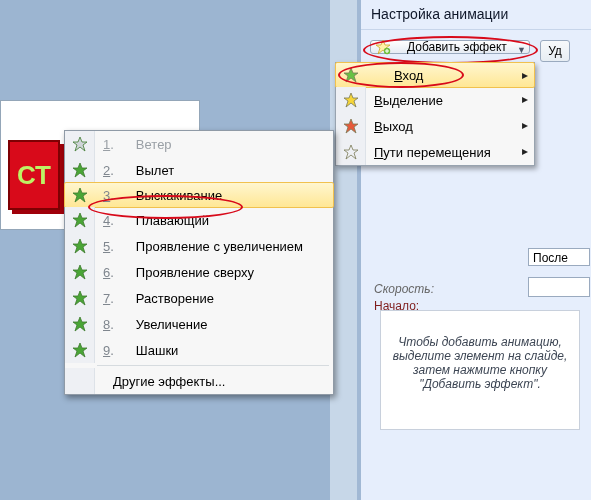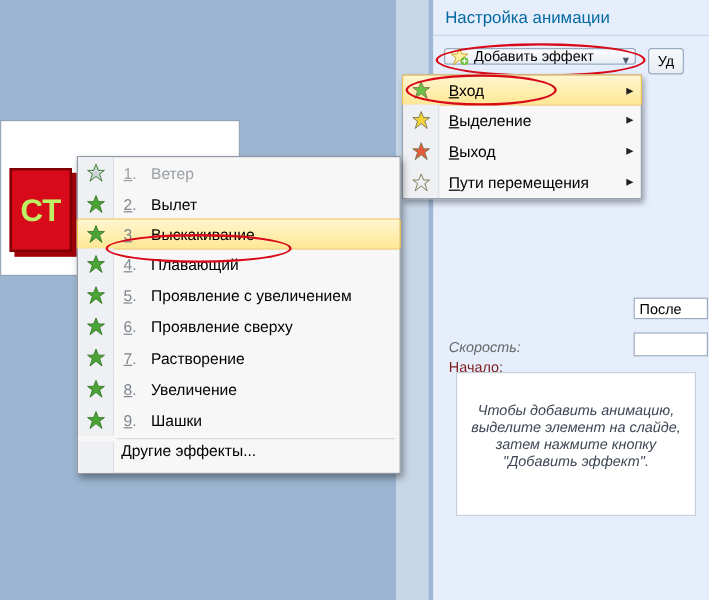--- a/index.html
+++ b/index.html
@@ -5,59 +5,59 @@
   * { box-sizing: border-box; margin: 0; padding: 0; font-family: "Segoe UI", Tahoma, sans-serif; }
   body { width: 591px; height: 500px; overflow: hidden; background: #c7d7e8; position: relative; }
 
   
   .canvas-area { position: absolute; left: 0; top: 0; width: 330px; height: 500px; background: #9cb5d1; }
   .slide { position: absolute; left: 0; top: 100px; width: 200px; height: 130px; background: #fff; border: 1px solid #94a6b8; }
   .red-box { position: absolute; left: 8px; top: 140px; width: 52px; height: 70px; background: #d80a1a; border: 2px solid #7e0003; box-shadow: 4px 4px 0 #a0000a; color:#bef264; font-family: Arial; font-weight: bold; font-size: 26px; display:flex; align-items:center; justify-content:center; }
 
   
   .right-panel { position: absolute; left: 357px; top: 0; width: 234px; height: 500px; background: #e6eefc; border-left: 4px solid #a1b8d4; }
-  .right-panel .title { padding: 6px 10px 4px 10px; color: #0369a1; font-size: 14px; border-bottom: 1px solid #c7d5ea; height:30px; }
+  .right-panel .title { padding: 6px 10px 4px 10px; color: #0f172a; font-size: 14px; border-bottom: 1px solid #c7d5ea; height:30px; }
 
   .add-effect-row { position: absolute; left: 370px; top: 40px; }
-  .add-effect-btn { height: 14px; min-width: 160px; background: linear-gradient(#fefefe,#e6ecf4); border: 1px solid #9aaabf; border-radius: 3px; font-size: 12px; padding: 1px 14px 1px 4px; position: relative; display: inline-flex; align-items: center; gap: 4px; cursor: pointer; }
+  .add-effect-btn { height: 14px; min-width: 160px; background: linear-gradient(#fefefe,#e6ecf4); border: 1px solid #9aaabf; border-radius: 3px; font-size: 12px; padding: 1px 14px 1px 4px; position: relative; display: inline-flex; align-items: center; gap: 16px; cursor: pointer; }
   .add-effect-btn .dd { position:absolute; right:3px; top:4px; font-size:9px; color:#4a5668; }
   .star-badge { width:16px; height:16px; display:inline-block; }
 
   .circ-add { position:absolute; left:363px; top:36px; width:175px; height:28px; border:2px solid #d80a1a; border-radius:50%/50%; pointer-events:none; }
 
   .remove-btn { position: absolute; left: 540px; top: 40px; height: 22px; width: 30px; background: linear-gradient(#f7f9fb,#e7edf3); border:1px solid #9aaabf; border-radius:3px; font-size:12px; }
   .lbl-start { position:absolute; left:374px; top:253px; font-size:12px; color:#7f1d1d;margin-top:46px; }
   .start-field { position:absolute; left:528px; top:248px; width:62px; height:18px; background:#fff; border:1px solid #9aaabf; font-size:12px; padding:2px 4px; }
   .lbl-speed { position:absolute; left:374px; top:282px; font-size:12px; color:#666;font-style:italic; }
   .speed-field { position:absolute; left:528px; top:277px; width:62px; height:20px; background:#fff; border:1px solid #9aaabf; }
 
   .hint-box { position:absolute; left:380px; top:310px; width:200px; height:120px; background:#fff; border:1px solid #c8d0dc; padding:24px 8px; font-size:12px; font-style:italic; color:#3d4654; text-align:center; }
 
   
   .cat-menu { position: absolute; left: 335px; top: 62px; width: 200px; background: #f7f7f7; border: 1px solid #98a3af; box-shadow: 2px 3px 5px rgba(0,0,0,.35); }
   .cat-item { height: 26px; display:flex; align-items:center; position:relative; font-size:13px; cursor:pointer; }
   .cat-item .icon-col { width: 30px; display:flex; align-items:center; justify-content:center; background:#eef0f4; height:100%; border-right:1px solid #dde2e8; }
   .cat-item .txt { padding-left: 8px; }
   .cat-item .arrow { position:absolute; right:6px; top:5px; font-size:12px; color:#222; }
-  .cat-item.hover { background: linear-gradient(#fff6cf,#ffe795); border:1px solid #f1c14e; border-radius:2px; margin:-1px; }
+  .cat-item.hover { background: linear-gradient(#fff6cf,#ffe795); border:1px solid #f1c14e; border-radius:2px; margin:-1px;gap:20px; }
   .cat-item.hover .icon-col { background: transparent; border-right:1px solid transparent; }
   .circ-entry { position:absolute; left:338px; top:62px; width:126px; height:26px; border:2px solid #d80a1a; border-radius:50%/50%; pointer-events:none; z-index:30; }
 
   
   .fx-menu { position:absolute; left:64px; top:130px; width:270px; background:#f7f7f7; border:1px solid #8f9aa6; box-shadow: 2px 3px 6px rgba(0,0,0,.4); z-index:20; }
   .fx-item { height:26px; display:flex; align-items:center; font-size:13px; position:relative; cursor:pointer; }
   .fx-item .icon-col { width: 30px; display:flex; align-items:center; justify-content:center; background:#eef0f4; height:100%; border-right:1px solid #dde2e8; }
   .fx-item .num { color:#7f868e; margin-left:8px; }
   .fx-item .num u { text-decoration: underline; }
-  .fx-item .txt { margin-left: 12px; }
+  .fx-item .txt { margin-left: 22px; }
   .fx-item.hover { background: linear-gradient(#fff6cf,#ffe795); border:1px solid #f1c14e; border-radius:2px; margin:-1px; }
   .fx-item.hover .icon-col { background:transparent; border-right:1px solid transparent; }
   .fx-item.disabled .num, .fx-item.disabled .txt { color:#9aa0a6; }
   .fx-sep { height:1px; background:#d6dbdf; margin:2px 4px 2px 32px; }
-  .fx-other { height:26px; display:flex; font-size:13px; padding-left:8px; cursor:pointer; }
+  .fx-other { height:26px; display:flex; align-items:center; font-size:13px; padding-left:8px; cursor:pointer;gap:12px; }
   .fx-other .icon-col { width: 30px; background:#eef0f4; height:100%; border-right:1px solid #dde2e8; margin-right:6px; margin-left:-8px; }
   .circ-item3 { position:absolute; left:88px; top:195px; width:155px; height:24px; border:2px solid #d80a1a; border-radius:50%/50%; pointer-events:none; z-index:30; }
 </style>
 </head>
 <body>
 
 <div class="canvas-area">
   <div class="slide"></div>
   <div class="red-box">СТ</div>
 </div>

